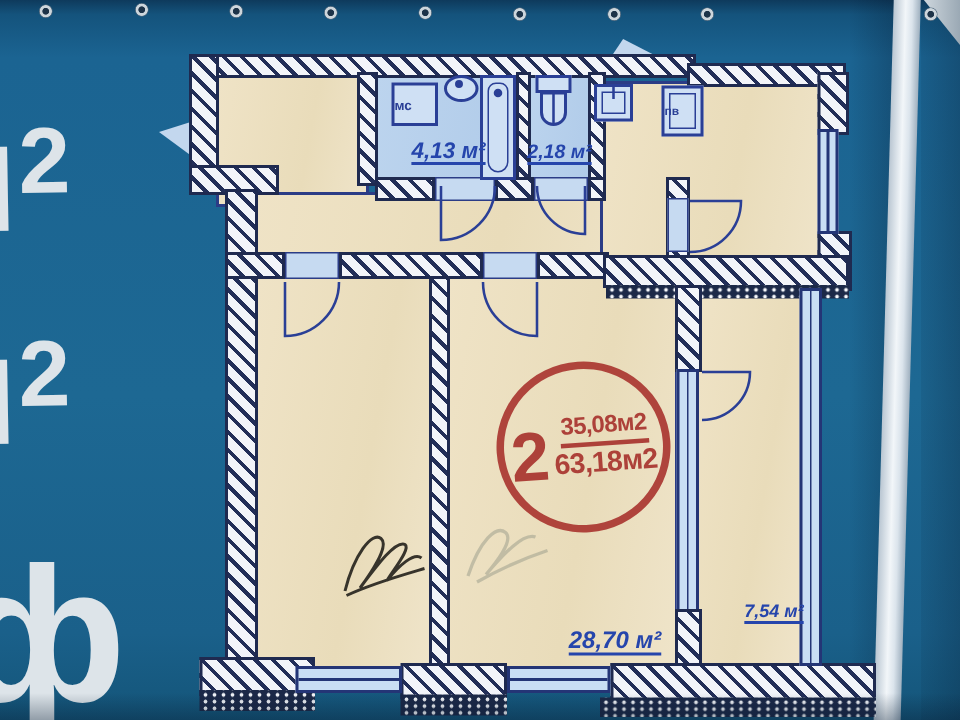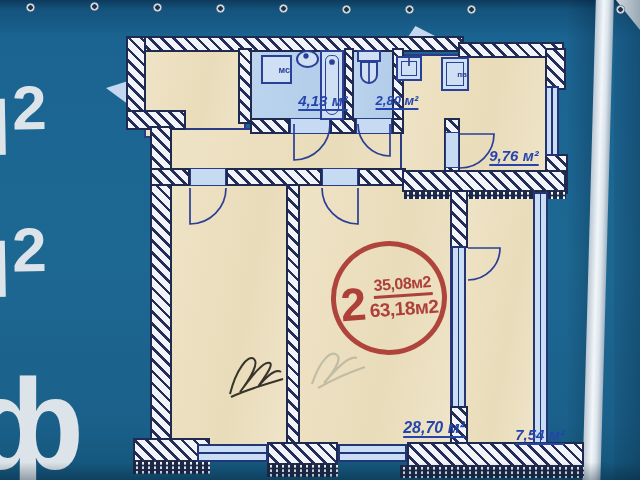--- a/index.html
+++ b/index.html
@@ -36,24 +36,24 @@
     outline:2px solid #1f2a50;outline-offset:-2px;}
   .dots{position:absolute;background-color:#1c2948;
     background-image:radial-gradient(circle,#f4f6fa 1.1px,rgba(0,0,0,0) 1.5px);
     background-size:6px 4.5px;background-position:1px 1px;}
   .sill{position:absolute;background:#c6daf1;border:1.5px solid #2b3c86;box-sizing:border-box;}
   .win{position:absolute;background:#c9def4;border:2px solid #243576;box-sizing:border-box;}
   .win.h::after{content:"";position:absolute;left:0;right:0;top:50%;height:1.6px;margin-top:-0.8px;background:#243576;}
   .win.v::after{content:"";position:absolute;top:0;bottom:0;left:50%;width:1.6px;margin-left:-0.8px;background:#243576;}
   .fixture{position:absolute;border:2px solid #2a3f96;background:#cfe0f4;box-sizing:border-box;}
   .fixture .inner{position:absolute;inset:3px;border:1.5px solid #2a3f96;}
-  .fixture-label{position:absolute;width:100%;text-align:right;top:50%;transform:translateY(-50%);
+  .fixture-label{position:absolute;width:100%;text-align:left;top:50%;transform:translateY(-50%);
     font-size:9px;font-weight:700;color:#2a3f96;}
   .lbl{position:absolute;font-style:italic;font-weight:700;color:#2545ac;text-align:center;
-    text-decoration:underline;text-underline-offset:3px;text-decoration-thickness:1.5px;white-space:nowrap;padding-left:24px;}
+    text-decoration:underline;text-underline-offset:3px;text-decoration-thickness:1.5px;white-space:nowrap;}
   
   .stamp{position:absolute;left:331px;top:241px;width:106px;height:104px;border:5px solid rgba(170,56,50,.93);
     border-radius:50%;display:flex;align-items:center;justify-content:center;gap:3px;
     transform:rotate(-4deg);color:rgba(170,56,50,.95);}
   .stamp .big2{font-size:46px;font-weight:800;line-height:1;margin-top:8px;}
   .stamp .frac{display:flex;flex-direction:column;align-items:center;}
   .stamp .frac .top{font-size:16px;font-weight:800;letter-spacing:-.5px;
     border-bottom:3px solid rgba(170,56,50,.95);padding:0 1px 1px;}
   .stamp .frac .bot{font-size:19px;font-weight:800;letter-spacing:-.5px;padding-top:1px;}
   .wedge{position:absolute;background:#c3d7ee;}
@@ -177,24 +177,23 @@
       <circle cx="306" cy="56" r="1.8" fill="#2a3f96"></circle>
       <circle cx="332" cy="62" r="2" fill="#2a3f96"></circle>
       <line x1="369" y1="62" x2="369" y2="82"></line>
       <line x1="409" y1="56" x2="409" y2="66"></line>
     </g>
     <path d="M230 394 C236 370 248 354 254 359 C260 364 246 384 240 392 C252 376 264 360 270 363 C274 366 262 380 258 387 C266 377 276 368 281 372 M231 397 C248 389 266 384 283 379" stroke="#23211c" stroke-width="2" fill="none" opacity="0.9"></path>
     <path d="M312 384 C320 360 331 350 337 355 C343 360 330 376 324 383 C336 369 349 355 357 358 M318 388 C334 379 350 372 365 367" stroke="#8e9383" stroke-width="2.2" fill="none" opacity="0.45"></path>
   </svg>
 
   <div class="lbl" style="left:252px;top:92px;width:94px;font-size:15px">4,13 м²</div>
-  <div class="lbl" style="left:336px;top:93px;width:74px;font-size:13px">2,80 м²</div>
-  <div class="lbl" style="left:430px;top:147px;width:120px;font-size:15px">9,76 м²</div>
+  <div class="lbl" style="left:336px;top:93px;width:74px;font-size:13px">2,18 м²</div>
   <div class="lbl" style="left:350px;top:419px;width:120px;font-size:16px">28,70 м²</div>
-  <div class="lbl" style="left:480px;top:426px;width:72px;font-size:15px">7,54 м²</div>
+  <div class="lbl" style="left:480px;top:400px;width:72px;font-size:12px">7,54 м²</div>
 
   <div class="stamp">
     <span class="big2">2</span>
     <span class="frac">
       <span class="top">35,08м2</span>
       <span class="bot">63,18м2</span>
     </span>
   </div>
 
   <div class="bottom-shade"></div>

